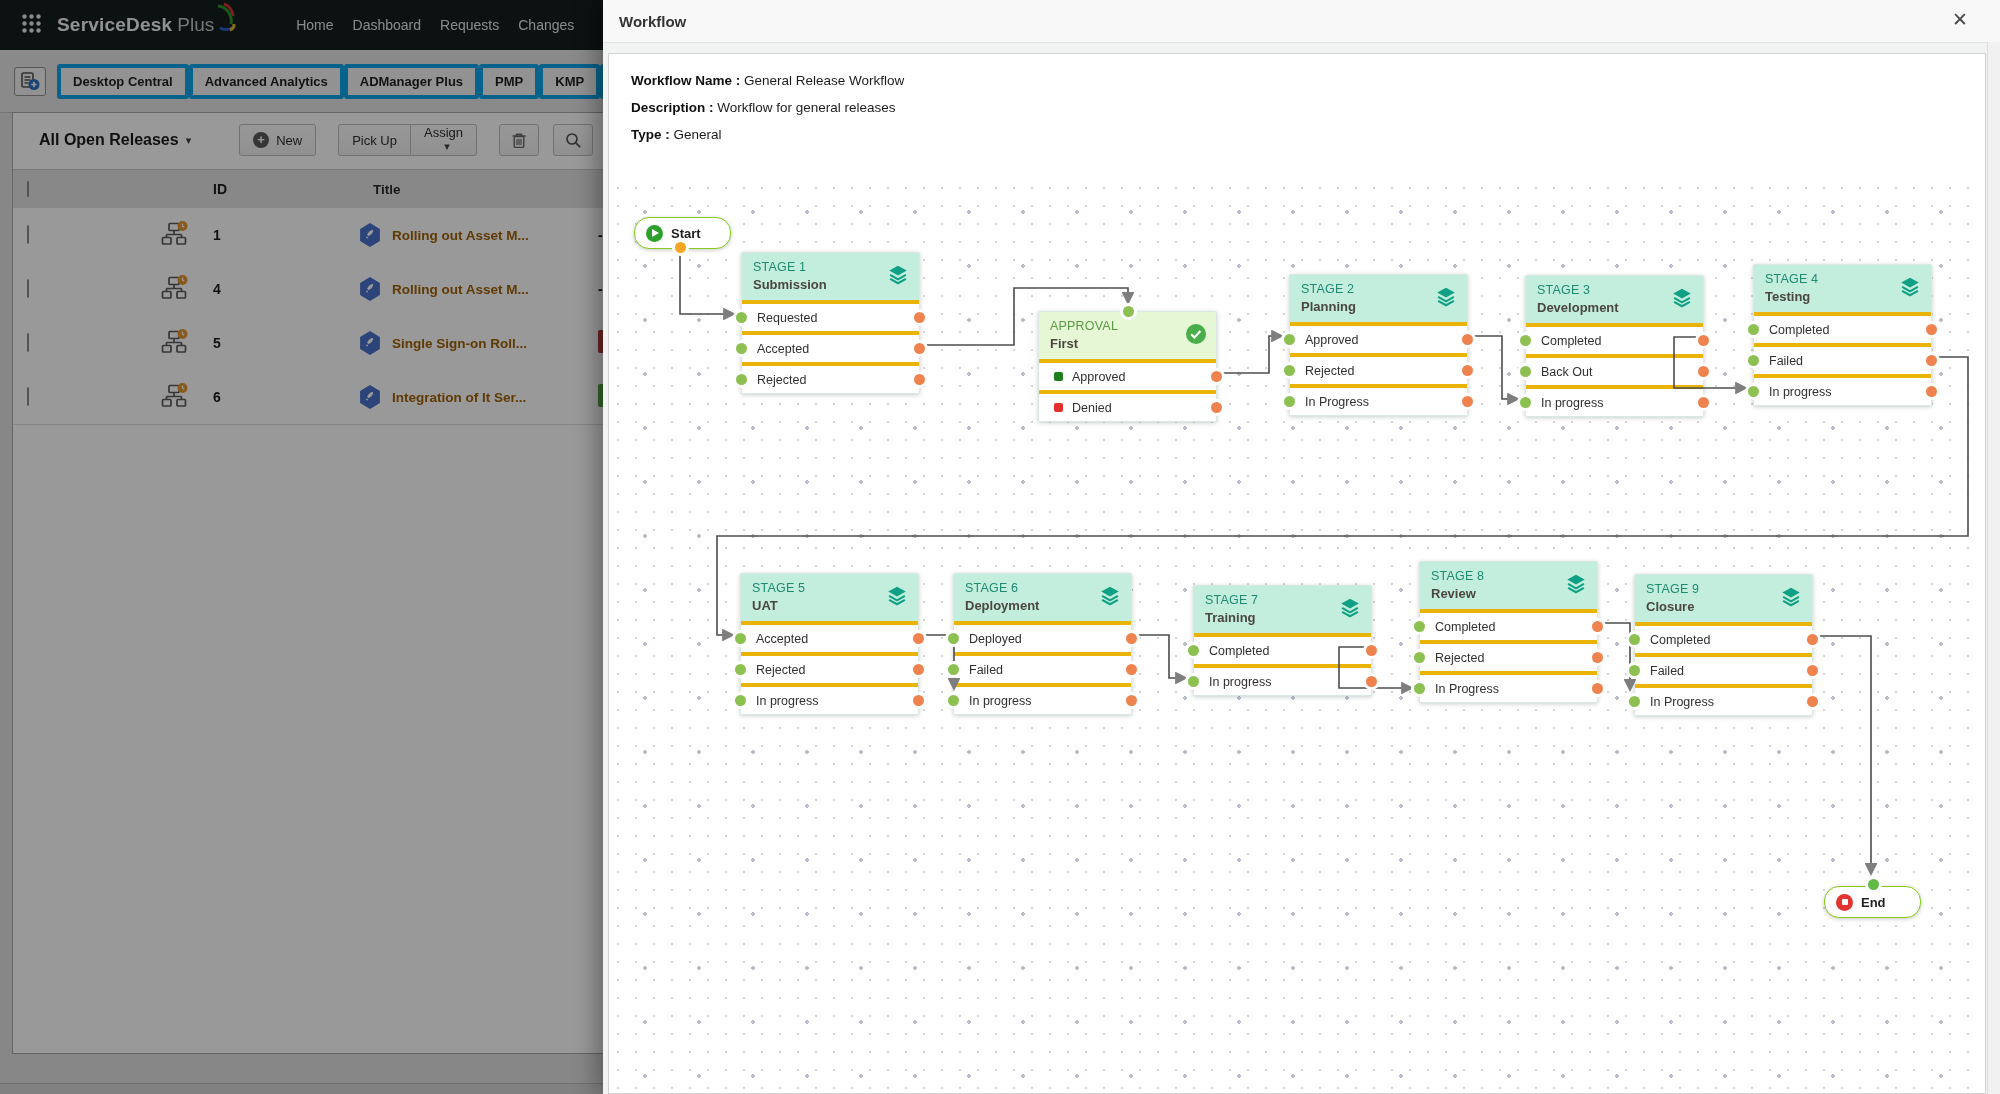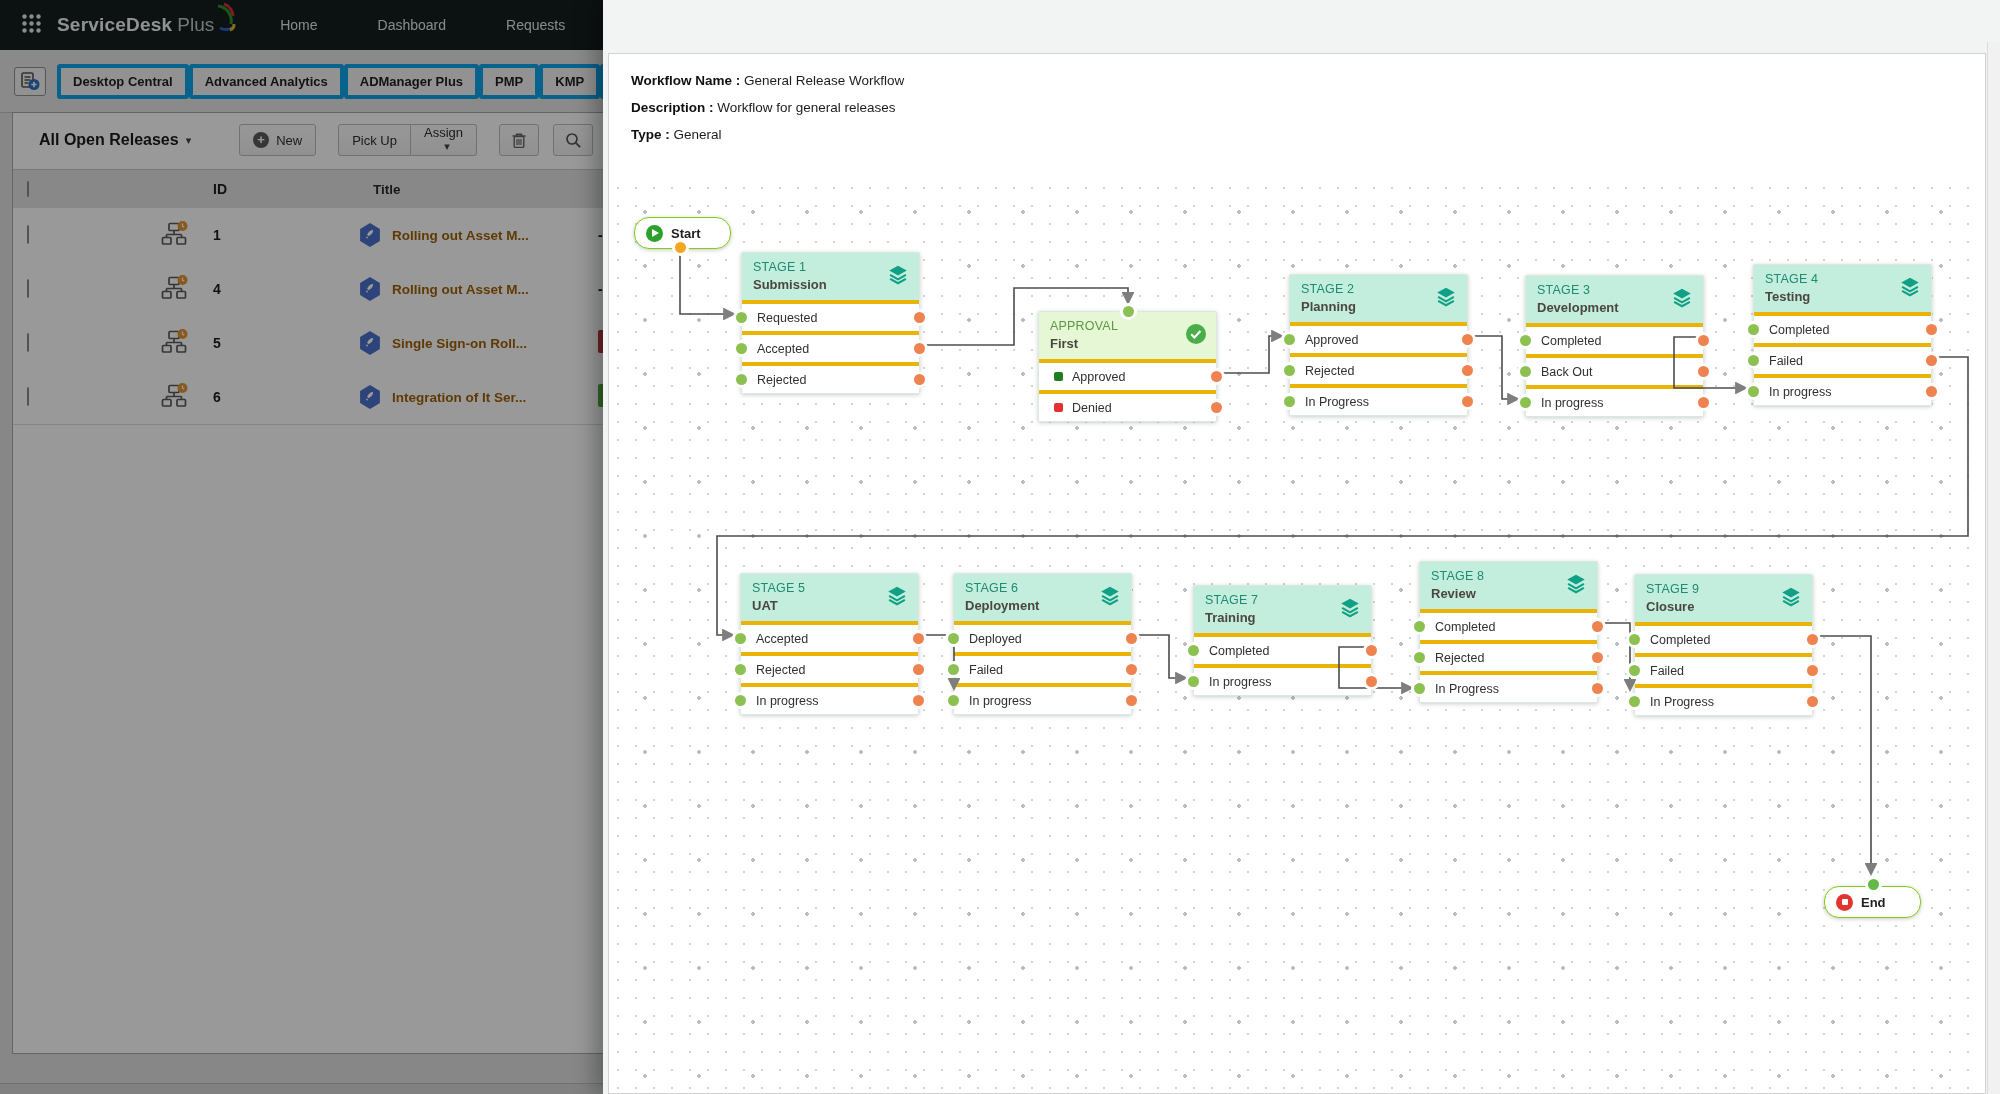--- a/index.html
+++ b/index.html
@@ -7,21 +7,21 @@
     font-family:"Liberation Sans",sans-serif;color:#222;background:#e2e2e2;padding-left:44px;}
 
   
   .navbar{position:absolute;left:0;top:0;width:100%;height:50px;background:#141d1f;
     display:flex;align-items:center;}
   .grid-icon{margin-left:22px;flex:0 0 auto;}
   .brand{margin-left:16px;display:flex;align-items:center;white-space:nowrap;}
   .brand-primary{font-size:19px;font-weight:bold;color:#f2f2f2;letter-spacing:.2px;}
   .brand-secondary{font-size:19px;color:#c2c8c8;margin-left:5px;font-weight:normal;}
   .swoosh{margin-left:2px;margin-top:-10px;}
-  .nav-items{display:flex;margin-left:40px;gap:60px;}
+  .nav-items{display:flex;margin-left:56px;gap:19px;}
   .nav-item{font-size:14px;color:#e2e6e6;cursor:pointer;white-space:nowrap;}
 
   .tabstrip{position:absolute;left:0;top:50px;width:100%;height:62px;background:#e7e7e7;
     border-bottom:1px solid #c2c2c2;display:flex;align-items:center;}
   .tabbtn{height:27px;padding:0 12px;background:#f3f3f3;border:4px solid #0ea5e9;
     border-radius:3px;font-size:13px;font-weight:bold;color:#1e1e1e;display:flex;align-items:center;white-space:nowrap;}
   .tab-iconbtn{width:30px;height:27px;margin-left:14px;margin-right:11px;background:#f3f3f3;
     border:1px solid #8f8f8f;border-radius:3px;display:flex;align-items:center;justify-content:center;}
 
   .listpanel{position:absolute;left:12px;top:112px;width:960px;height:940px;background:#fff;
@@ -309,20 +309,24 @@
       </span>
       <span class="cell col-t"><span class="chip chip-green"></span></span>
     </div>
   </div>
 
   <div class="app-footer"></div>
 
   <div class="backdrop"></div>
 
   <div class="modal">
+    <div class="modal-header">
+      <span class="modal-title">Workflow</span>
+      <span class="modal-close">✕</span>
+    </div>
     <div class="gutter"></div>
 
     <div class="canvas-panel">
       <div class="wf-info">
         <div class="line"><span class="lbl">Workflow Name :</span>
           <span>General Release Workflow</span></div>
         <div class="line"><span class="lbl">Description :</span>
           <span>Workflow for general releases</span></div>
         <div class="line"><span class="lbl">Type :</span>
           <span>General</span></div>

